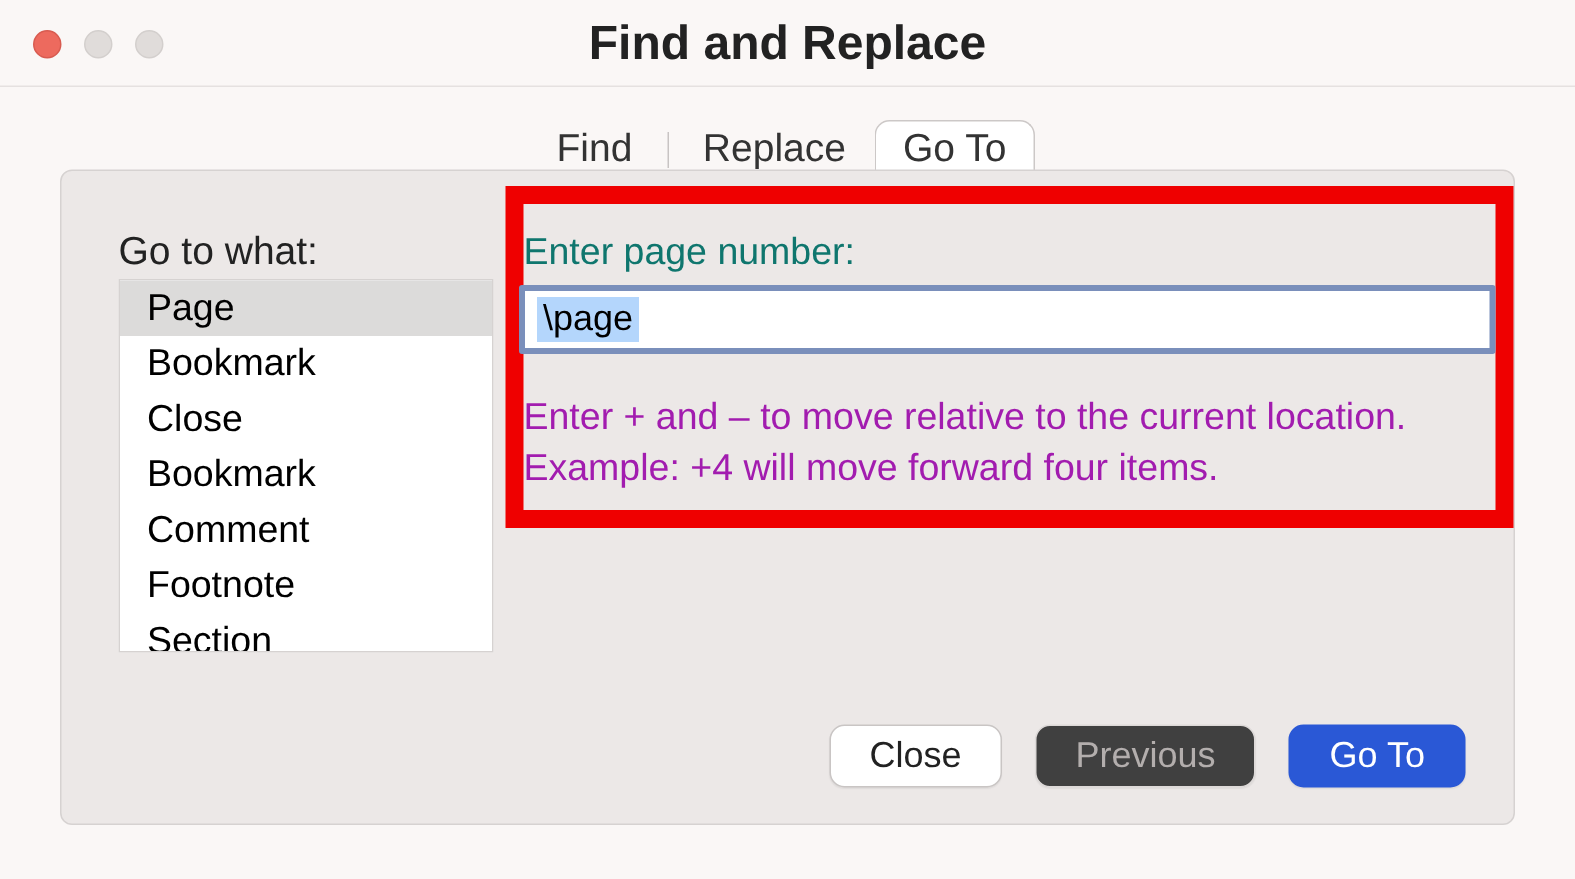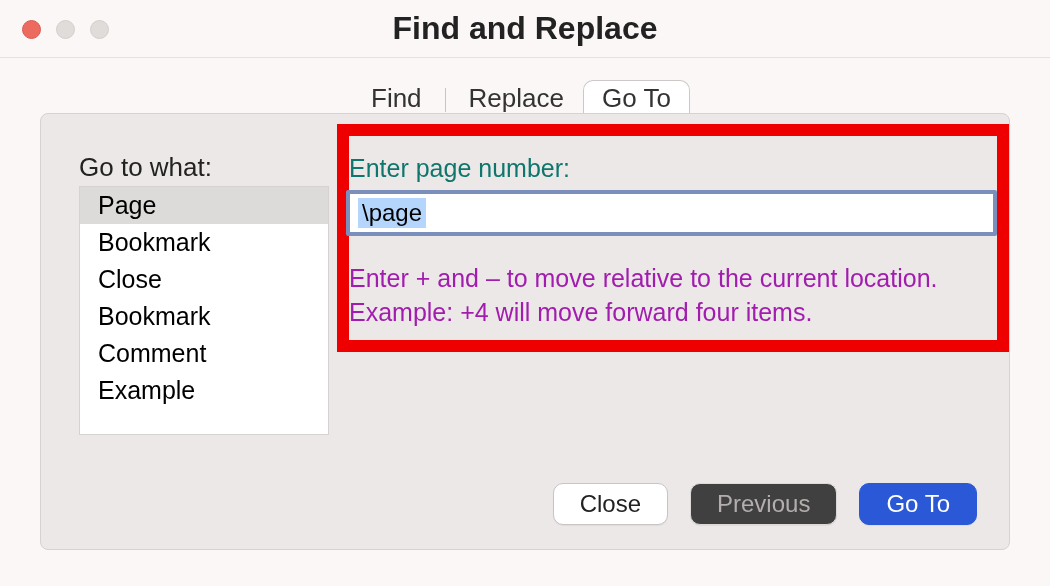--- a/index.html
+++ b/index.html
@@ -198,21 +198,22 @@
 <div class="panel">
 
   <div class="goto-label">Go to what:</div>
 
   <div class="listbox">
     <div class="listitem selected">Page</div>
     <div class="listitem">Bookmark</div>
     <div class="listitem">Close</div>
     <div class="listitem">Bookmark</div>
     <div class="listitem">Comment</div>
-    <div class="listitem">Example</div>
+    <div class="listitem">Footnote</div>
+    <div class="listitem">Section</div>
   </div>
 
   <div class="highlight-box"></div>
 
   <div class="field-label">Enter page number:</div>
 
   <div class="input-wrap">
     <span class="input-sel">\page</span>
   </div>
 

